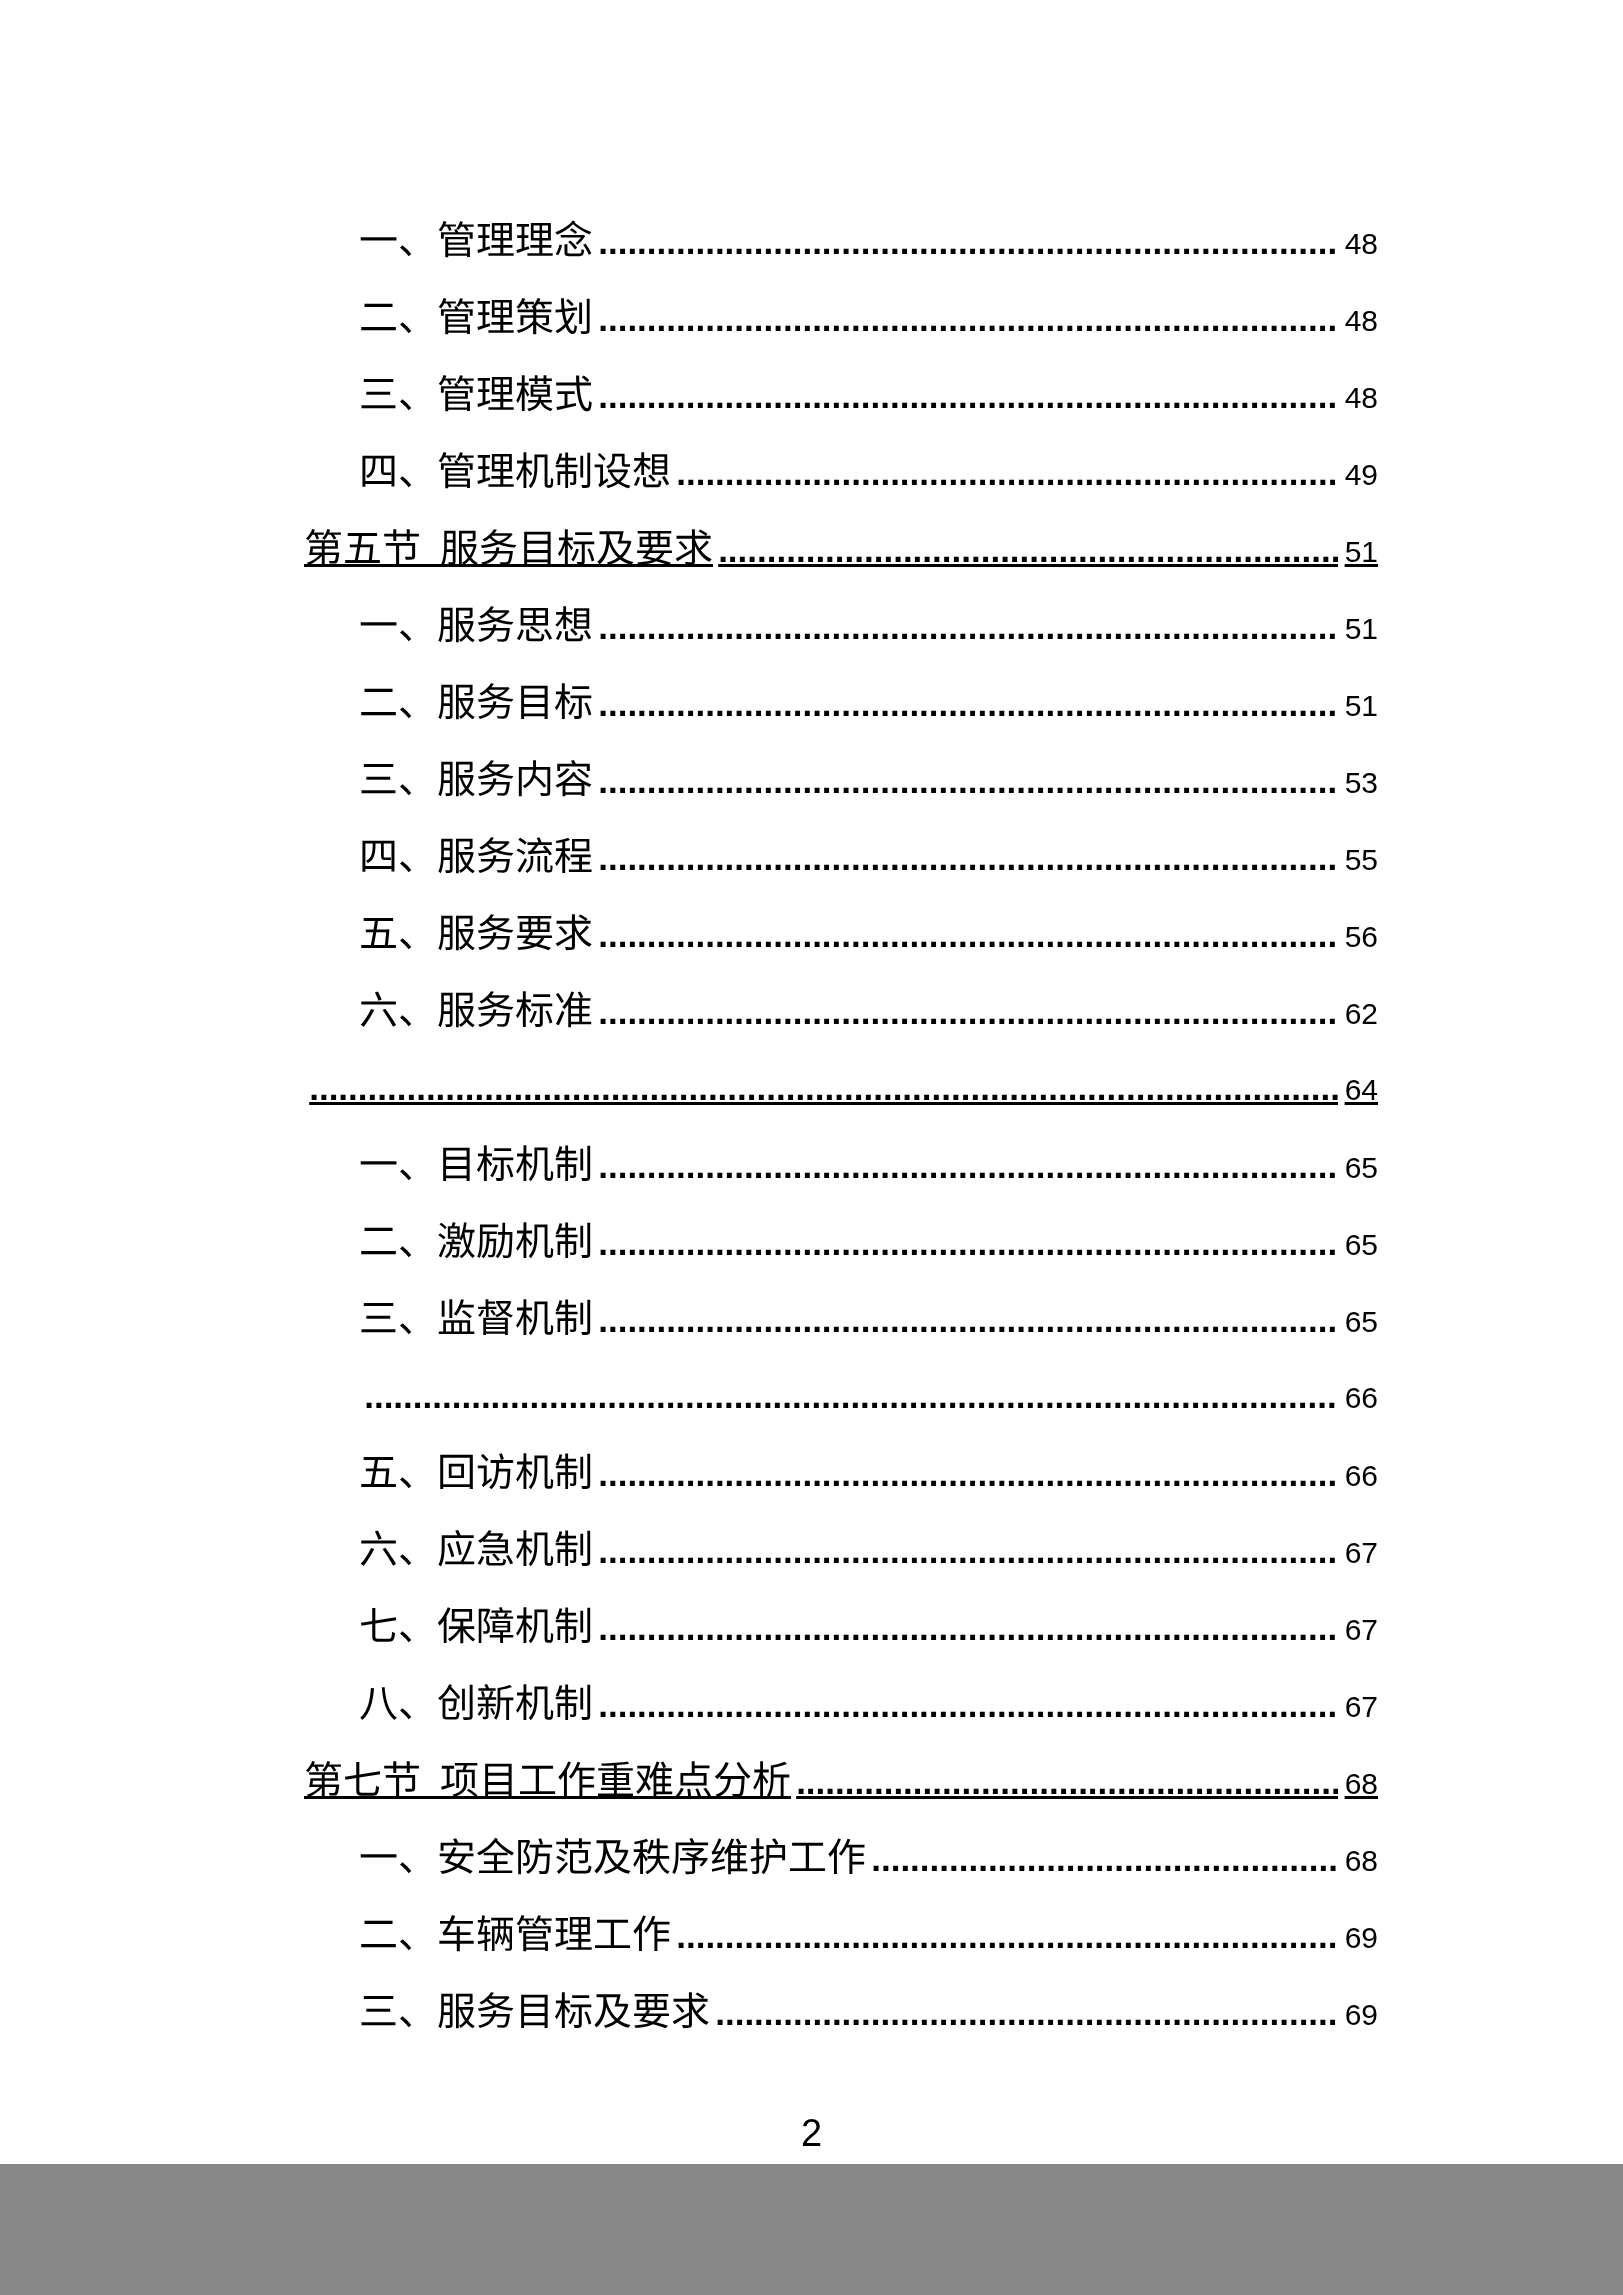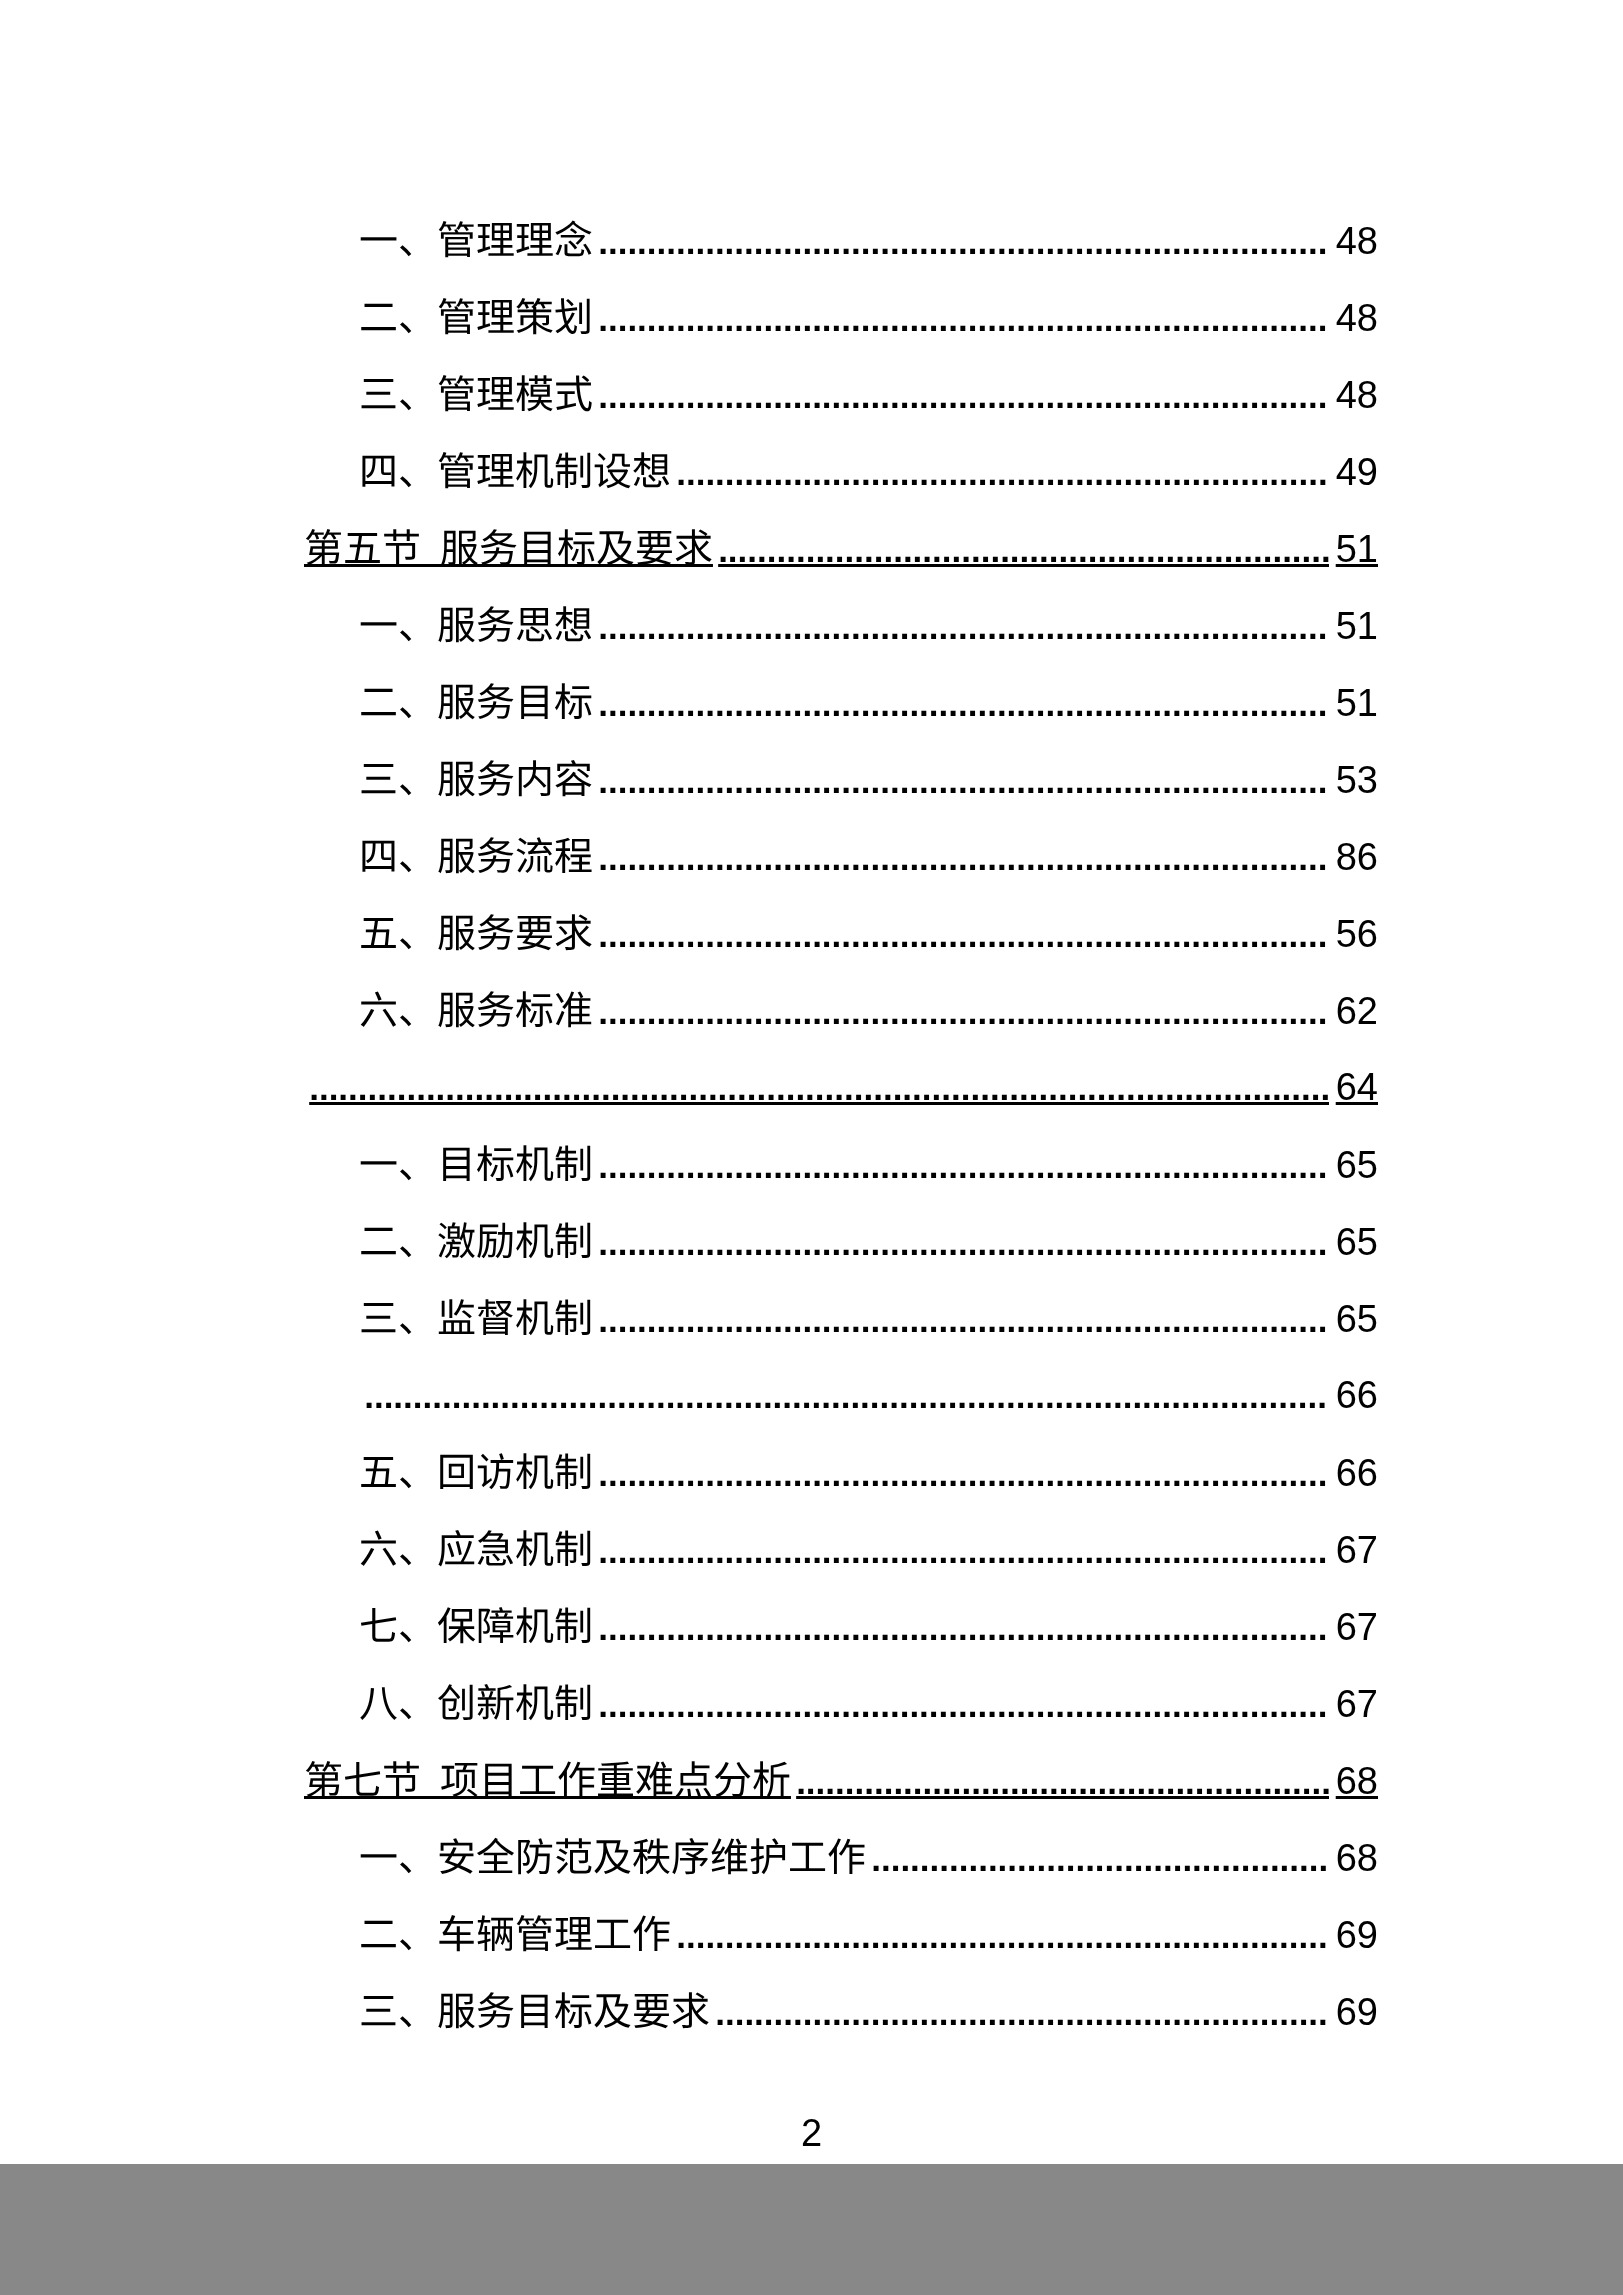--- a/index.html
+++ b/index.html
@@ -45,21 +45,21 @@
     white-space: nowrap;
     margin-left: 5.2px;
     font-family: "Liberation Sans", "DejaVu Sans", sans-serif;
     font-weight: 700;
     font-size: 35px;
   }
   .toc-page {
     flex: 0 0 auto;
     padding-left: 6.5px;
     font-family: "Liberation Sans", "DejaVu Sans", sans-serif;
-    font-size: 38px;
+    font-size: 30px;
   }
   .page-footer {
     position: absolute;
     top: 2114px;
     left: 0;
     width: 100%;
     text-align: center;
     font-family: "Liberation Sans", "DejaVu Sans", sans-serif;
     font-size: 38px;
     line-height: 1;
@@ -106,21 +106,21 @@
     <span class="toc-page">51</span>
   </div>
       <div class="toc-row sub">
     <span class="toc-label">三、服务内容</span>
     <span class="toc-dots" aria-hidden="true">................................................................................................................................................................</span>
     <span class="toc-page">53</span>
   </div>
       <div class="toc-row sub">
     <span class="toc-label">四、服务流程</span>
     <span class="toc-dots" aria-hidden="true">................................................................................................................................................................</span>
-    <span class="toc-page">86</span>
+    <span class="toc-page">55</span>
   </div>
       <div class="toc-row sub">
     <span class="toc-label">五、服务要求</span>
     <span class="toc-dots" aria-hidden="true">................................................................................................................................................................</span>
     <span class="toc-page">56</span>
   </div>
       <div class="toc-row sub">
     <span class="toc-label">六、服务标准</span>
     <span class="toc-dots" aria-hidden="true">................................................................................................................................................................</span>
     <span class="toc-page">62</span>

